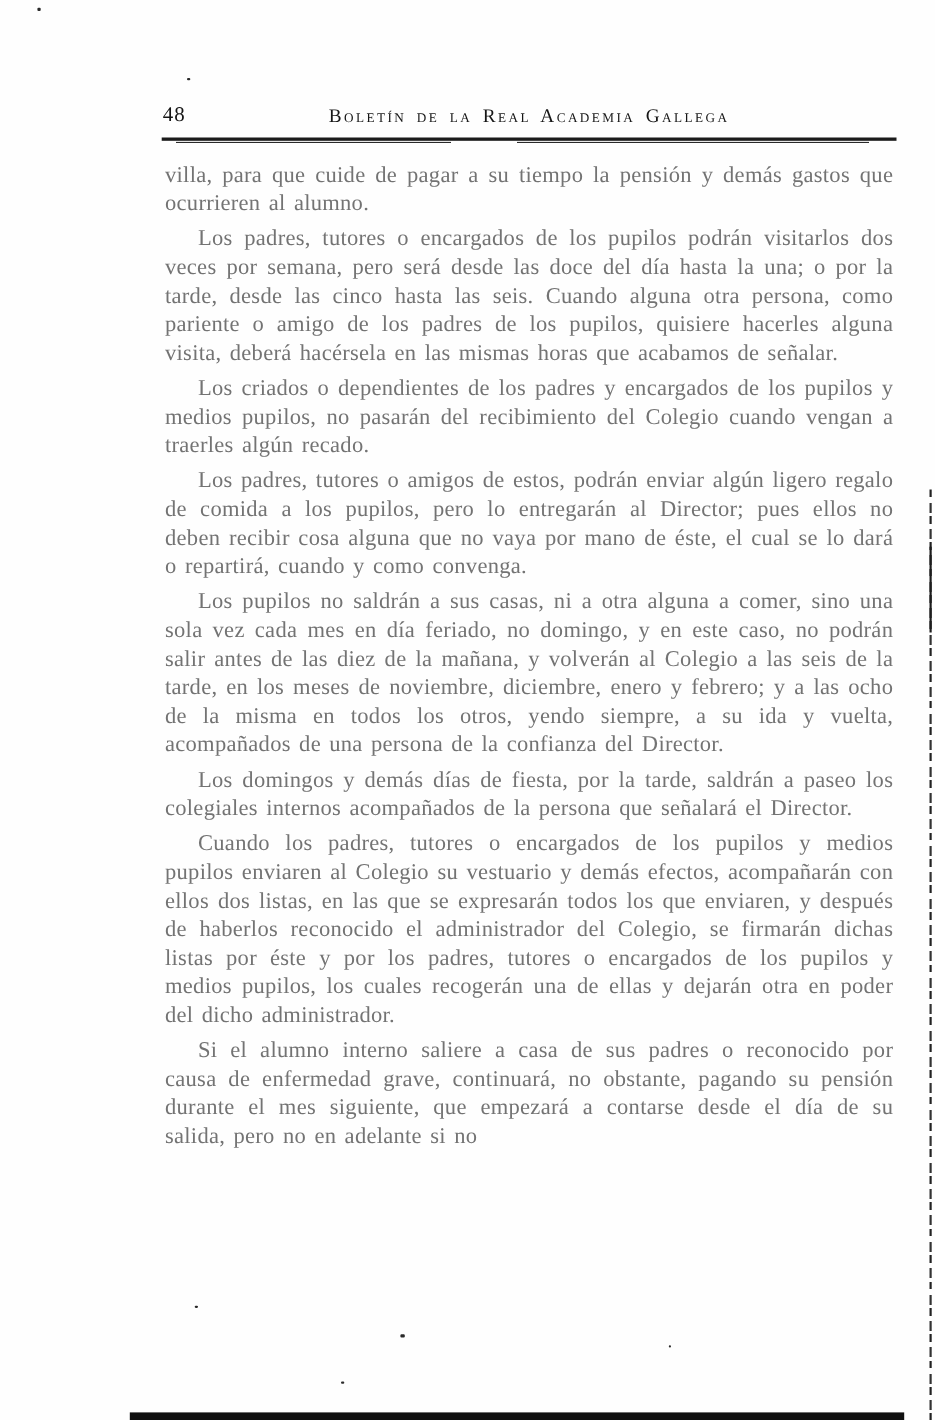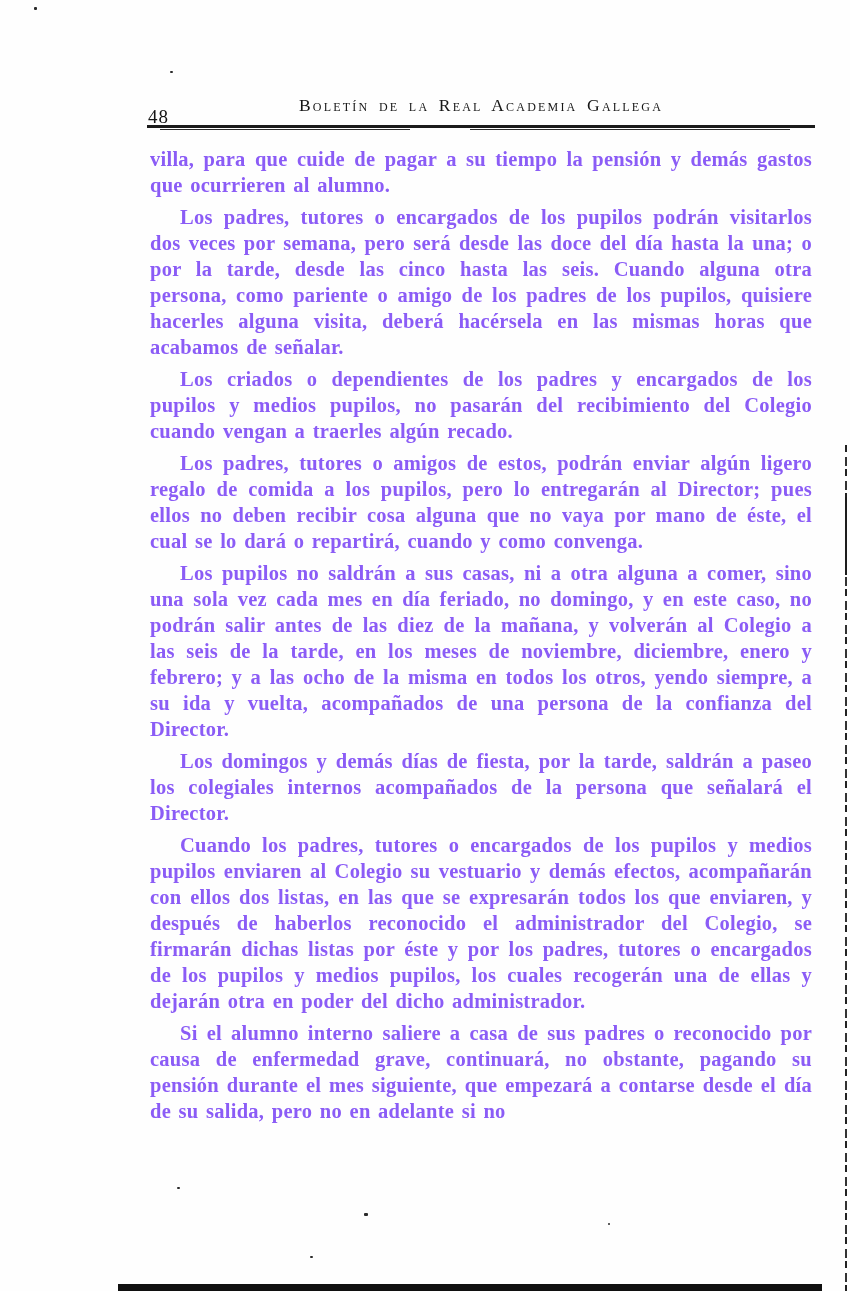--- a/index.html
+++ b/index.html
@@ -18,21 +18,21 @@
   .running-header {
     position: absolute;
     top: 94px;
     left: 148px;
     width: 666px;
     height: 26px;
   }
   .page-number {
     position: absolute;
     left: 0;
-    top: 12px;
+    top: 0;
     font-size: 19px;
     letter-spacing: 1px;
     color: #141414;
   }
   .running-title {
     position: absolute;
     left: 0;
     right: 0;
     top: 1px;
     text-align: center;
@@ -74,23 +74,22 @@
   .text-block {
     position: absolute;
     top: 146px;
     left: 150px;
     width: 662px;
     font-size: 20.5px;
     line-height: 26px;
     text-align: justify;
     letter-spacing: 0.25px;
     word-spacing: 2.2px;
-    color: #8b5cf6;
+    color: #737373;
     hyphens: auto;
-    font-weight: bold;
   }
   .text-block p {
     margin: 0 0 6px 0;
     text-indent: 30px;
   }
   .text-block p.no-indent { text-indent: 0; }
 
   
   .speck {
     position: absolute;

